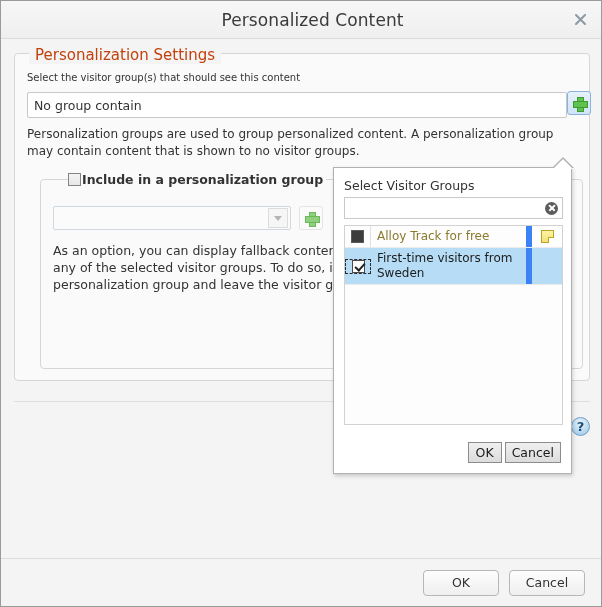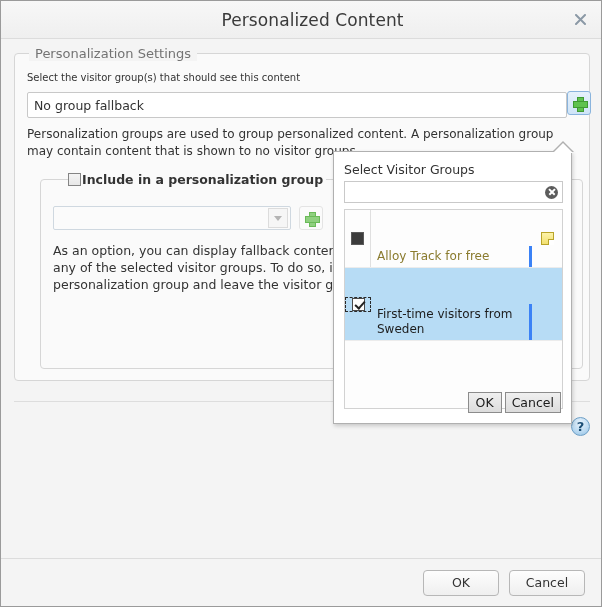--- a/index.html
+++ b/index.html
@@ -74,22 +74,22 @@
   }
   #outer-fieldset {
     left: 13px; top: 14px;
     width: 576px; height: 328px;
   }
   .legend {
     position: absolute;
     top: -8px; left: 14px;
     background: #fafafa;
     padding: 0 6px;
-    font-size: 13px;
-    color: #737373;
+    font-size: 15px;
+    color: #c2410c;
     white-space: nowrap;
   }
   #outer-fieldset > .legend { background: #f4f4f4; }
 
   .label-text {
     position: absolute;
     font-size: 10px;
     color: #333;
   }
 
@@ -271,22 +271,22 @@
     font-size: 12.5px;
     color: #333;
     display: flex; align-items: center; justify-content: center;
     cursor: pointer;
     font-family: "DejaVu Sans", "Liberation Sans", sans-serif;
   }
 
   
   #vg-popup {
     position: absolute;
-    left: 332px; top: 112px;
-    width: 239px; height: 273px;
+    left: 332px; top: 128px;
+    width: 239px; height: 307px;
     background: #ffffff;
     border: 1px solid #b0b0b0;
     box-shadow: 1px 2px 4px rgba(0,0,0,0.18);
     z-index: 20;
   }
   
   #vg-arrow-outer {
     position: absolute;
     left: 218px; top: -11px;
     width: 0; height: 0;
@@ -405,22 +405,21 @@
     border: solid #222;
     border-width: 0 2px 2px 0;
     transform: rotate(42deg);
   }
   .vg-name-cell {
     flex: 1 1 auto;
     padding: 3px 4px 3px 6px;
     font-size: 12px;
     line-height: 15px;
     color: #8a7b2e;
-    border-right: 3px solid #3b82f6;
-    margin-top: 36px;
+    border-right: 6px solid #3b82f6;
   }
   .vg-row.selected .vg-name-cell {
     color: #1d1d1d;
   }
   .vg-icon-cell {
     width: 30px;
     flex: 0 0 30px;
     display: flex;
     align-items: center;
     justify-content: center;
@@ -476,21 +475,21 @@
   </div>
 
   <div id="dialog-body">
 
     <div class="fieldset" id="outer-fieldset">
       <div class="legend">Personalization Settings</div>
 
       <div class="label-text" id="sel-vg-label">Select the visitor group(s) that should see this content</div>
 
       <div id="no-group-field">
-        <span>No group fallback</span>
+        <span>No group contain</span>
       </div>
 
       <div id="add-group-btn">
         <span class="plus-glyph"></span>
       </div>
 
       <div id="desc-1">Personalization groups are used to group personalized content. A personalization group may contain content that is shown to no visitor groups.</div>
 
       <div class="fieldset" id="inner-fieldset">
         <div id="inner-legend">

